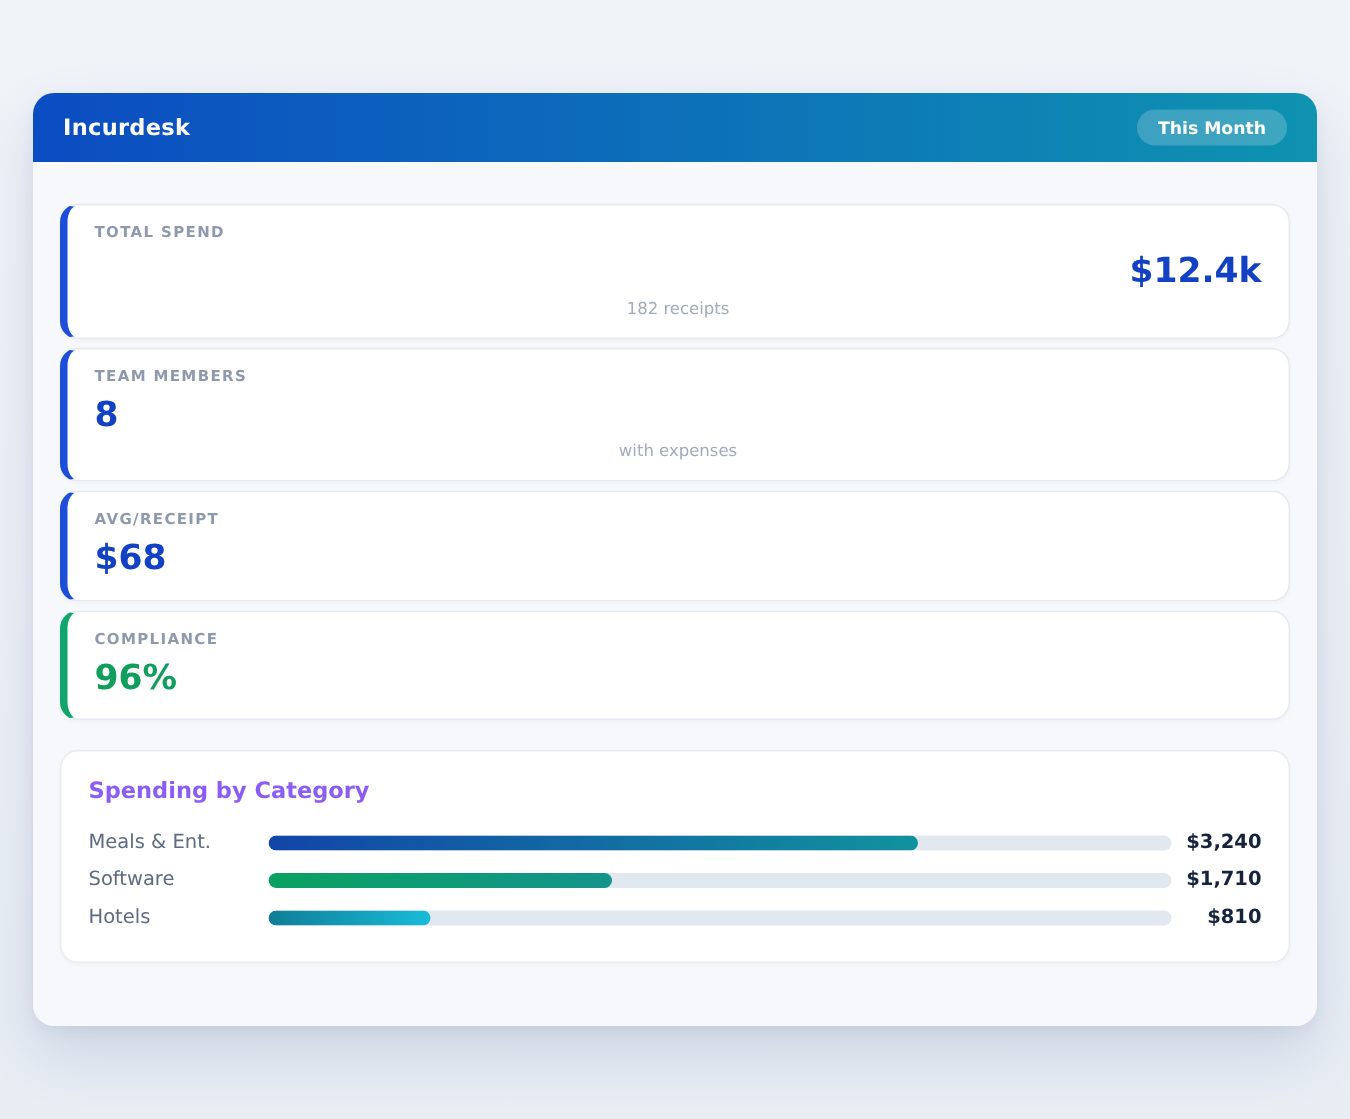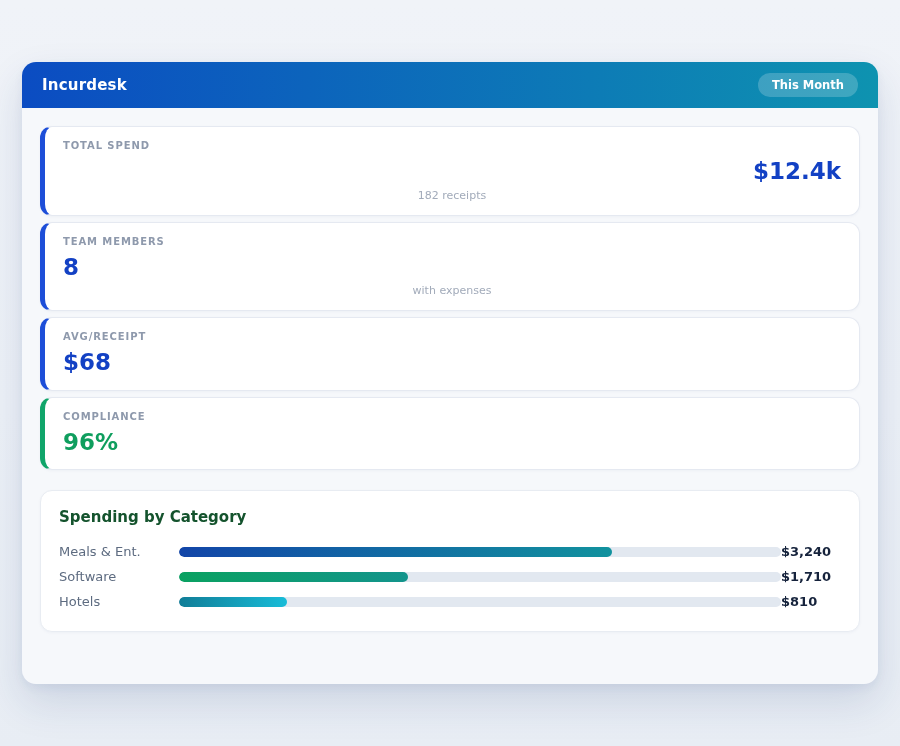--- a/index.html
+++ b/index.html
@@ -36,21 +36,21 @@
     background: rgba(255, 255, 255, 0.2);
     color: #ffffff;
     font-size: 11.5px;
     font-weight: bold;
     padding: 5px 14px;
     border-radius: 999px;
     border: none;
     cursor: pointer;
     font-family: inherit;
   }
-  .app-body { padding: 18px 18px 0 18px; }
+  .app-body { padding: 28px 18px 0 18px; }
   .stat-card {
     background: #ffffff;
     border: 1px solid #e5e9f1;
     border-left: 5px solid #1d4ed8;
     border-radius: 12px;
     padding: 13px 18px;
     margin-bottom: 6px;
     box-shadow: 0 1px 3px rgba(20, 45, 90, 0.04);
   }
   .stat-label {
@@ -76,21 +76,21 @@
     background: #ffffff;
     border: 1px solid #e8ecf2;
     border-radius: 12px;
     padding: 17px 18px;
     margin-top: 20px;
     box-shadow: 0 1px 3px rgba(20, 45, 90, 0.04);
   }
   .spend-title {
     font-size: 15px;
     font-weight: bold;
-    color: #14532d;
+    color: #8b5cf6;
     margin-bottom: 13px;
   }
   .spend-row {
     display: grid;
     grid-template-columns: 120px 1fr 60px;
     align-items: center;
     height: 25px;
   }
   .cat-label {
     font-size: 13px;
@@ -103,20 +103,21 @@
     overflow: hidden;
   }
   .bar-fill {
     height: 100%;
     border-radius: 5px;
   }
   .cat-amount {
     font-size: 13px;
     font-weight: bold;
     color: #16233c;
+    text-align: right;
   }
 </style>
 </head>
 <body>
 
 <div class="app-card">
   <div class="app-header" style="background: linear-gradient(90deg, rgb(11, 76, 194), rgb(14, 147, 176));">
     <div class="app-title">Incurdesk</div>
     <button class="period-badge">This Month</button>
   </div>

